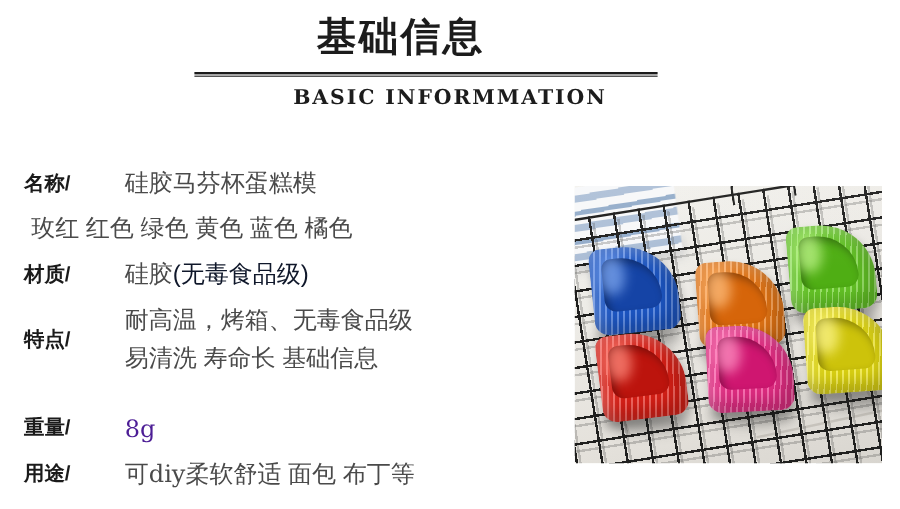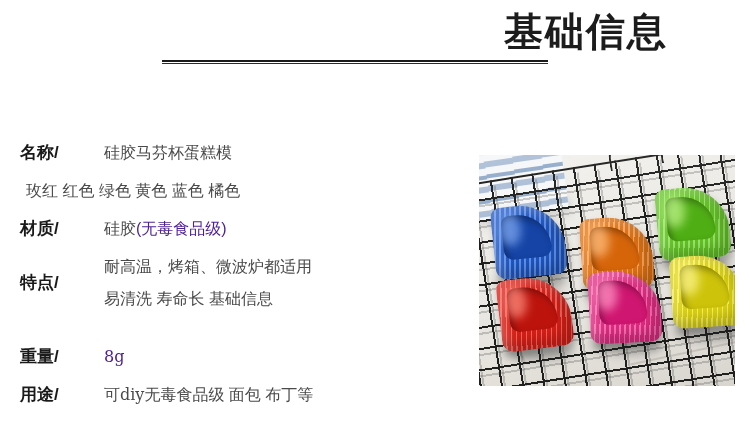--- a/index.html
+++ b/index.html
@@ -19,24 +19,24 @@
   #header {
     position: absolute;
     left: 0; top: 0;
     width: 750px;
     height: 110px;
   }
   #title {
     position: absolute;
     left: 0; top: 10px;
     width: 668px;
-    text-align: right;
+    text-align: center;
     font-family: "DejaVu Serif", "Liberation Serif", serif;
     font-weight: 700;
-    font-size: 39px;
+    font-size: 33px;
     letter-spacing: 2px;
     color: #1c1c1c;
     line-height: 42px;
   }
   #divider {
     position: absolute;
     left: 162px;
     top: 60px;
     width: 386px;
     height: 4px;
@@ -86,29 +86,29 @@
     font-weight: 700;
     font-size: 17px;
     color: #1a1a1a;
     line-height: 26px;
     letter-spacing: 0px;
     white-space: nowrap;
   }
   .spec-value {
     flex: 1 1 auto;
     font-weight: 400;
-    font-size: 16px;
+    font-size: 20px;
     color: #4a4a4a;
     line-height: 26px;
     padding-left: 6px;
     white-space: nowrap;
   }
   .spec-value .sub-line { display: block; }
   .spec-value .sub-line + .sub-line { margin-top: 6px; }
-  .accent { color: #4c1d95; }
+  .accent { color: #0f172a; }
   .accent-strong { color: #4c1d95; font-weight: 400; }
   .serif-inline {
     font-family: "DejaVu Serif", "Liberation Serif", serif;
   }
 
   
   #product-photo {
     position: absolute;
     left: 479px;
     top: 155px;
@@ -254,20 +254,21 @@
 </style>
 </head>
 <body>
 
 <div id="header">
   <div id="title">基础信息</div>
   <div id="divider">
     <div class="rule-thick"></div>
     <div class="rule-thin"></div>
   </div>
+  <div id="subtitle">BASIC INFORMMATION</div>
 </div>
 
 <div id="spec-list">
 
   <div class="spec-row">
     <div class="spec-label">名称/</div>
     <div class="spec-value">硅胶马芬杯蛋糕模</div>
   </div>
 
   <div class="spec-row">
@@ -275,33 +276,33 @@
   </div>
 
   <div class="spec-row">
     <div class="spec-label">材质/</div>
     <div class="spec-value"><span>硅胶</span><span class="accent">(无毒食品级)</span></div>
   </div>
 
   <div class="spec-row row-gap-extra">
     <div class="spec-label">特点/</div>
     <div class="spec-value">
-      <span class="sub-line">耐高温，烤箱、微波炉都适用</span>
+      <span class="sub-line">耐高温，烤箱、无毒食品级</span>
       <span class="sub-line">易清洗  寿命长  基础信息</span>
     </div>
   </div>
 
   <div class="spec-row">
     <div class="spec-label">重量/</div>
     <div class="spec-value accent-strong serif-inline">8g</div>
   </div>
 
   <div class="spec-row">
     <div class="spec-label">用途/</div>
-    <div class="spec-value"><span>可</span><span class="serif-inline">diy</span><span>无毒食品级  面包  布丁等</span></div>
+    <div class="spec-value"><span>可</span><span class="serif-inline">diy</span><span>柔软舒适  面包  布丁等</span></div>
   </div>
 
 </div>
 
 <div id="product-photo">
   <div id="photo-stage">
     <div class="bg-counter"></div>
 
     <div class="bg-tile-line" style="left:150px;top:196px;width:120px;height:2px;transform:rotate(-12deg);"></div>
     <div class="bg-tile-line" style="left:200px;top:150px;width:70px;height:2px;transform:rotate(66deg);"></div>

